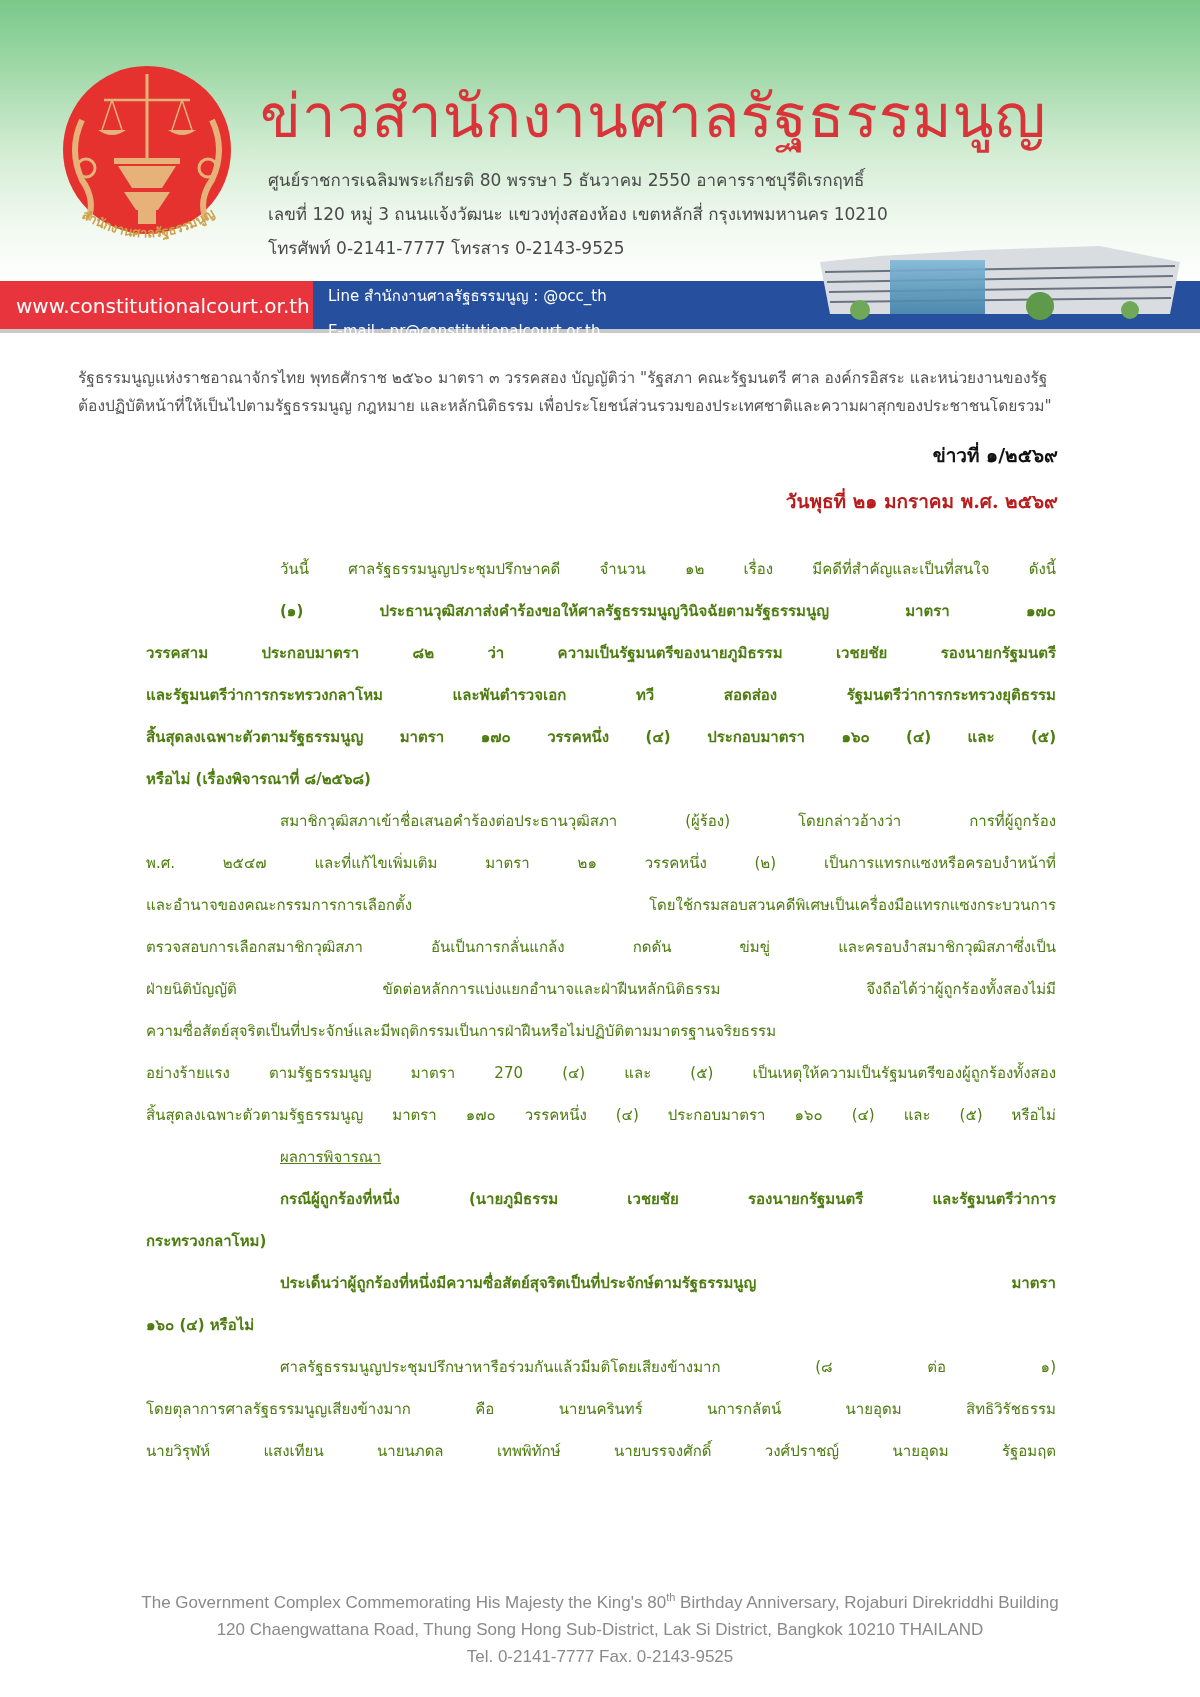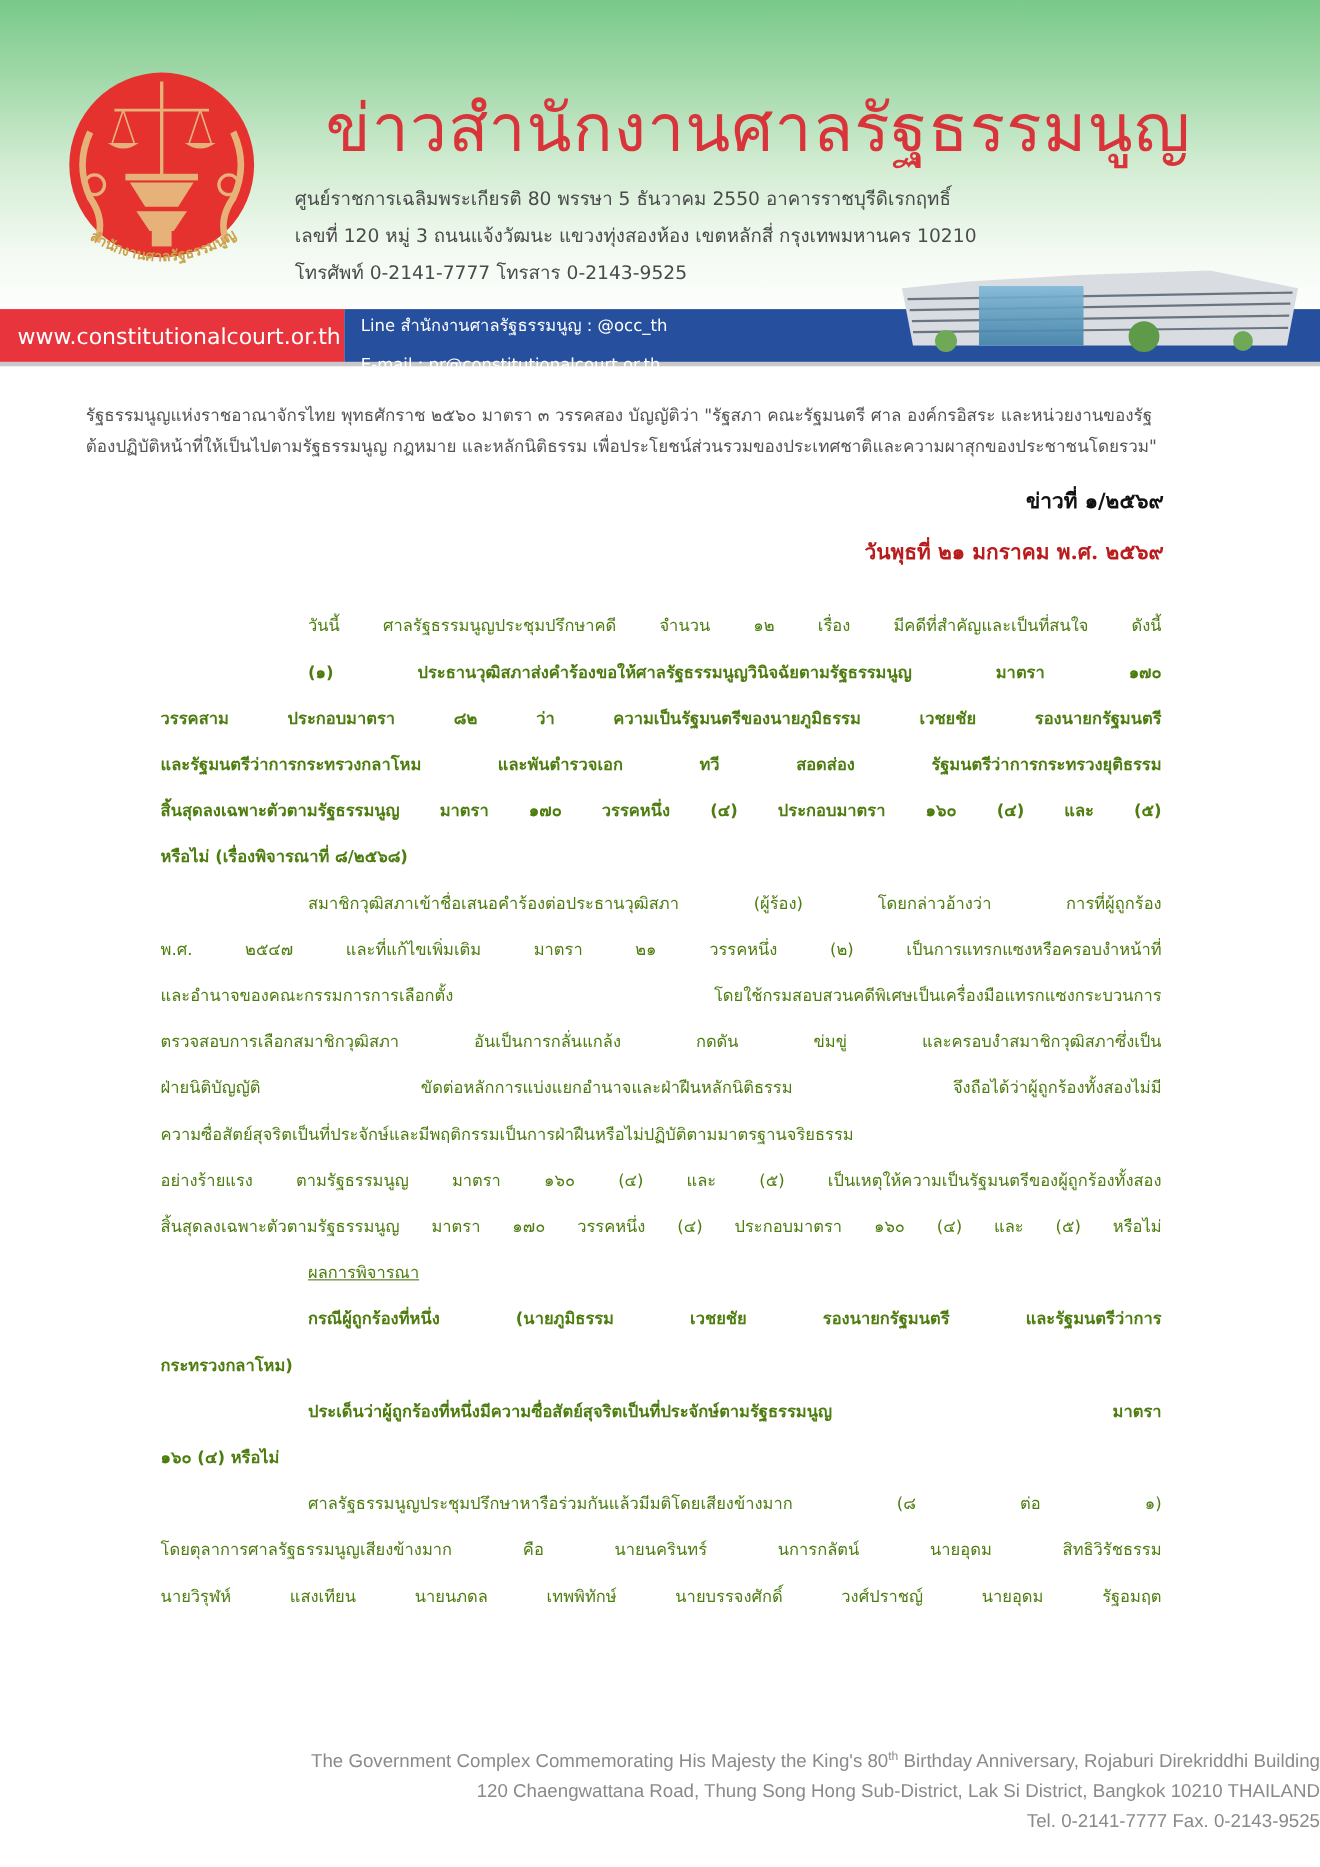--- a/index.html
+++ b/index.html
@@ -11,21 +11,21 @@
   .header {
     position: absolute; left: 0; top: 0; width: 1200px; height: 330px;
     background: linear-gradient(180deg, #79c98a 0px, #9bd6a4 60px, #d2ecd2 150px, #f3faf2 230px, #ffffff 290px);
   }
   .logo {
     position: absolute; left: 52px; top: 60px; width: 190px; height: 190px;
   }
   .logo svg { width: 190px; height: 190px; }
   .brand-title {
     position: absolute; left: 260px; top: 68px; font-size: 60px; color: #d8343a; letter-spacing: 1px;
-    font-family: "DejaVu Sans", sans-serif; font-weight: normal; white-space: nowrap; margin-left: 36px;
+    font-family: "DejaVu Sans", sans-serif; font-weight: normal; white-space: nowrap;
   }
   .addr {
     position: absolute; left: 268px; font-size: 17px; color: #4a4a4a; white-space: nowrap; text-align: center;
   }
   .addr.l1 { top: 166px; }
   .addr.l2 { top: 200px; }
   .addr.l3 { top: 234px; }
   .band-red {
     position: absolute; left: 0; top: 281px; width: 313px; height: 48px; background: #e8343d;
   }
@@ -68,21 +68,21 @@
   .line {
     height: 42px; line-height: 42px; white-space: nowrap; overflow: hidden; text-align: justify;
     text-align-last: justify;
   }
   .line.last { text-align-last: left; }
   .line.indent { padding-left: 134px; }
   .line.bold { font-weight: bold; }
   .line.underline span { text-decoration: underline; }
   
   .footer {
-    position: absolute; left: 0; top: 1584px; width: 1200px; text-align: right; color: #8a8a8a;
+    position: absolute; left: 0; top: 1584px; width: 1200px; text-align: center; color: #8a8a8a;
     font-size: 17px; line-height: 27px; font-family: "Liberation Sans", sans-serif;
   }
   .footer sup { font-size: 11px; }
 </style>
 </head>
 <body>
 
 <div class="header">
   <div class="logo">
     <svg viewBox="0 0 190 190">
@@ -165,21 +165,21 @@
     <div class="line bold"><span>วรรคสาม  ประกอบมาตรา  ๘๒  ว่า  ความเป็นรัฐมนตรีของนายภูมิธรรม  เวชยชัย  รองนายกรัฐมนตรี</span></div>
     <div class="line bold"><span>และรัฐมนตรีว่าการกระทรวงกลาโหม  และพันตำรวจเอก ทวี  สอดส่อง  รัฐมนตรีว่าการกระทรวงยุติธรรม</span></div>
     <div class="line bold"><span>สิ้นสุดลงเฉพาะตัวตามรัฐธรรมนูญ  มาตรา  ๑๗๐  วรรคหนึ่ง  (๔)  ประกอบมาตรา  ๑๖๐  (๔)  และ  (๕)</span></div>
     <div class="line bold last"><span>หรือไม่  (เรื่องพิจารณาที่  ๘/๒๕๖๘)</span></div>
     <div class="line indent"><span>สมาชิกวุฒิสภาเข้าชื่อเสนอคำร้องต่อประธานวุฒิสภา  (ผู้ร้อง)  โดยกล่าวอ้างว่า  การที่ผู้ถูกร้อง</span></div>
     <div class="line "><span>พ.ศ.  ๒๕๔๗  และที่แก้ไขเพิ่มเติม  มาตรา  ๒๑  วรรคหนึ่ง  (๒)  เป็นการแทรกแซงหรือครอบงำหน้าที่</span></div>
     <div class="line "><span>และอำนาจของคณะกรรมการการเลือกตั้ง  โดยใช้กรมสอบสวนคดีพิเศษเป็นเครื่องมือแทรกแซงกระบวนการ</span></div>
     <div class="line "><span>ตรวจสอบการเลือกสมาชิกวุฒิสภา  อันเป็นการกลั่นแกล้ง  กดดัน  ข่มขู่  และครอบงำสมาชิกวุฒิสภาซึ่งเป็น</span></div>
     <div class="line "><span>ฝ่ายนิติบัญญัติ  ขัดต่อหลักการแบ่งแยกอำนาจและฝ่าฝืนหลักนิติธรรม  จึงถือได้ว่าผู้ถูกร้องทั้งสองไม่มี</span></div>
     <div class="line "><span>ความซื่อสัตย์สุจริตเป็นที่ประจักษ์และมีพฤติกรรมเป็นการฝ่าฝืนหรือไม่ปฏิบัติตามมาตรฐานจริยธรรม</span></div>
-    <div class="line "><span>อย่างร้ายแรง  ตามรัฐธรรมนูญ  มาตรา  ๑๖๐  (๔)  และ  (๕)  เป็นเหตุให้ความเป็นรัฐมนตรีของผู้ถูกร้องทั้งสอง</span></div>
+    <div class="line "><span>อย่างร้ายแรง  ตามรัฐธรรมนูญ  มาตรา  270  (๔)  และ  (๕)  เป็นเหตุให้ความเป็นรัฐมนตรีของผู้ถูกร้องทั้งสอง</span></div>
     <div class="line "><span>สิ้นสุดลงเฉพาะตัวตามรัฐธรรมนูญ  มาตรา  ๑๗๐  วรรคหนึ่ง  (๔)  ประกอบมาตรา  ๑๖๐  (๔)  และ  (๕)  หรือไม่</span></div>
     <div class="line indent underline last"><span>ผลการพิจารณา</span></div>
     <div class="line indent bold"><span>กรณีผู้ถูกร้องที่หนึ่ง  (นายภูมิธรรม  เวชยชัย  รองนายกรัฐมนตรี  และรัฐมนตรีว่าการ</span></div>
     <div class="line bold last"><span>กระทรวงกลาโหม)</span></div>
     <div class="line indent bold"><span>ประเด็นว่าผู้ถูกร้องที่หนึ่งมีความซื่อสัตย์สุจริตเป็นที่ประจักษ์ตามรัฐธรรมนูญ  มาตรา</span></div>
     <div class="line bold last"><span>๑๖๐  (๔)  หรือไม่</span></div>
     <div class="line indent"><span>ศาลรัฐธรรมนูญประชุมปรึกษาหารือร่วมกันแล้วมีมติโดยเสียงข้างมาก  (๘  ต่อ  ๑)</span></div>
     <div class="line "><span>โดยตุลาการศาลรัฐธรรมนูญเสียงข้างมาก  คือ  นายนครินทร์  นการกลัตน์  นายอุดม  สิทธิวิรัชธรรม</span></div>
     <div class="line "><span>นายวิรุฬห์  แสงเทียน  นายนภดล  เทพพิทักษ์  นายบรรจงศักดิ์  วงศ์ปราชญ์  นายอุดม  รัฐอมฤต</span></div>
   </div>

